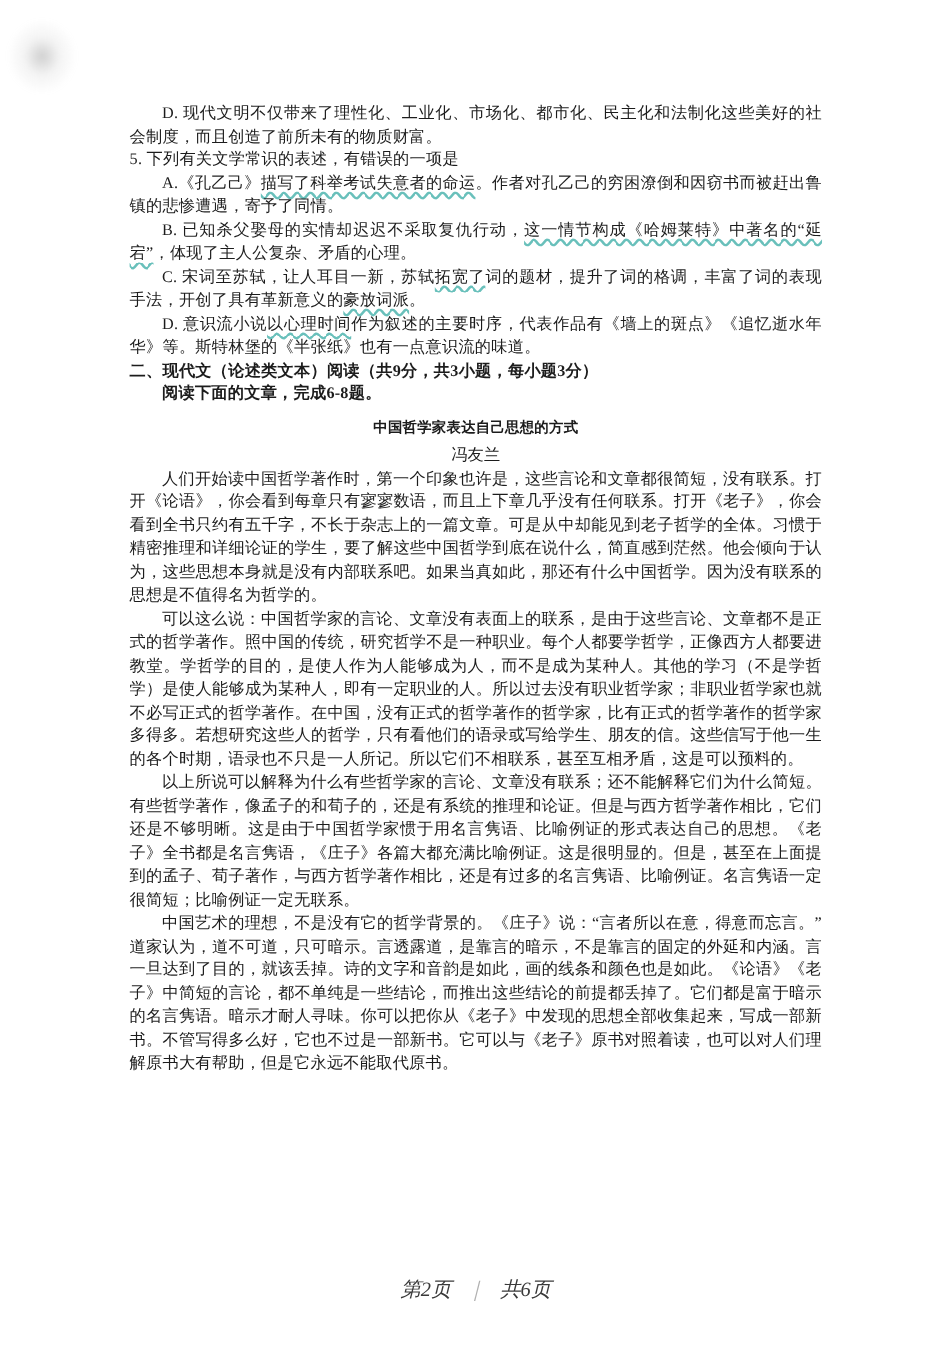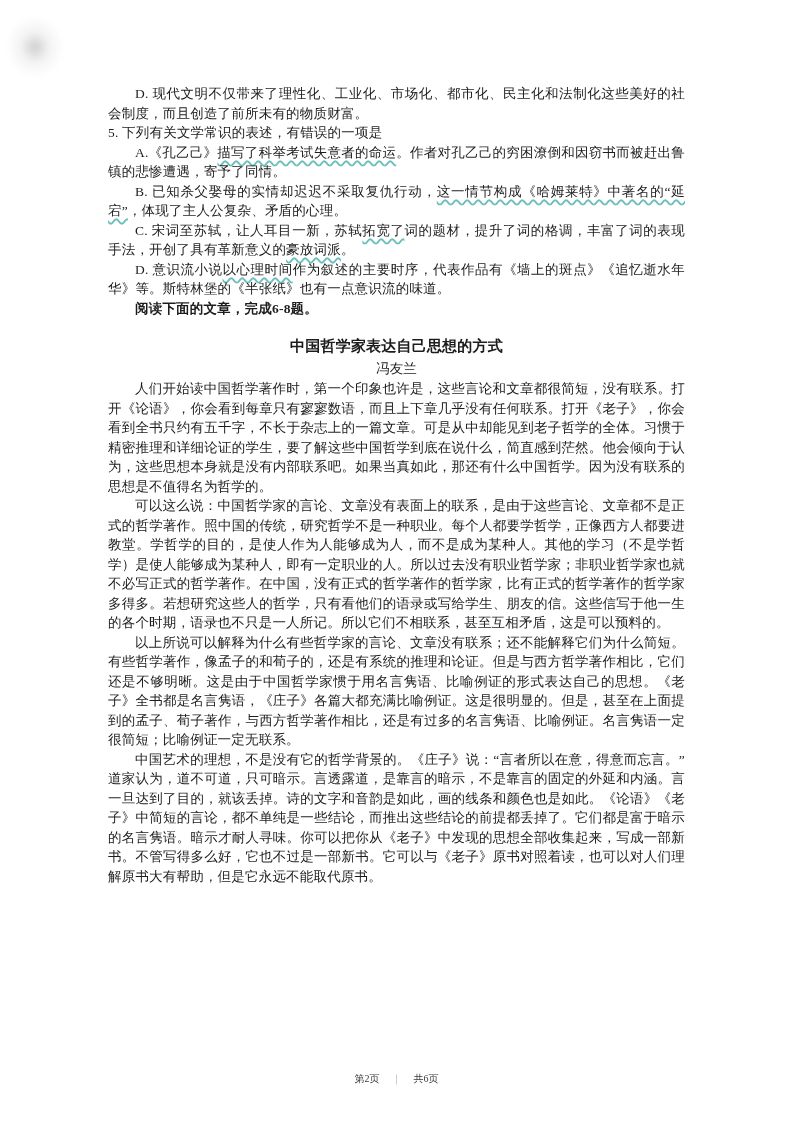--- a/index.html
+++ b/index.html
@@ -25,37 +25,38 @@
     font-size:13.5px;
     line-height:19.5px;
     text-align:justify;
     letter-spacing:0.2px;
   }
   .para { margin:0; }
   .indent { text-indent:2em; }
   .bold { font-weight:bold; }
   .article-title {
     text-align:center; text-indent:0;
-    font-weight:bold; font-size:15px; line-height:24px;
-    margin-top:16px;
+    font-weight:bold; font-size:12px; line-height:24px;
+    margin-top:6px;
   }
   .article-author { text-align:center; text-indent:0; line-height:21px; }
   .mk {
     text-decoration-line:underline;
     text-decoration-style:wavy;
     text-decoration-color:rgba(24,158,150,0.65);
     text-decoration-thickness:2px;
     text-underline-offset:3px;
     margin-top:28px;
   }
   .footer {
     position:absolute; left:0; right:0; bottom:36px;
     text-align:center;
-    font-size:10px; color:#3a3a3a;
+    font-size:17px; color:#3a3a3a;
     font-family:"Liberation Serif","DejaVu Serif",serif;
+    font-style:italic;
   }
   .footer .sep { display:inline-block; margin:0 12px; color:#b0b0b0; }
 </style>
 </head>
 <body>
 
 <div class="sheet">
   <div class="scan-smudge"></div>
 
   <main class="content">
@@ -65,20 +66,21 @@
     <p class="para"><span>5. 下列有关文学常识的表述，有错误的一项是</span></p>
 
     <p class="para indent"><span>A.《孔乙己》</span><span class="mk">描写了科举考试失意者的命运</span><span>。作者对孔乙己的穷困潦倒和因窃书而被赶出鲁镇的悲惨遭遇，寄予了同情。</span></p>
 
     <p class="para indent"><span>B. 已知杀父娶母的实情却迟迟不采取复仇行动，</span><span class="mk">这一情节构成《哈姆莱特》中著名的“延宕”</span><span>，体现了主人公复杂、矛盾的心理。</span></p>
 
     <p class="para indent"><span>C. 宋词至苏轼，让人耳目一新，苏轼</span><span class="mk">拓宽了</span><span>词的题材，提升了词的格调，丰富了词的表现手法，开创了具有革新意义的</span><span class="mk">豪放词派</span><span>。</span></p>
 
     <p class="para indent"><span>D. 意识流小说</span><span class="mk">以心理时间</span><span>作为叙述的主要时序，代表作品有《墙上的斑点》《追忆逝水年华》等。斯特林堡的《半张纸》也有一点意识流的味道。</span></p>
 
+    <p class="para bold"><span>二、现代文（论述类文本）阅读（共9分，共3小题，每小题3分）</span></p>
 
     <p class="para indent bold"><span>阅读下面的文章，完成6-8题。</span></p>
 
     <p class="para article-title"><span>中国哲学家表达自己思想的方式</span></p>
 
     <p class="para article-author"><span>冯友兰</span></p>
 
     <p class="para indent"><span>人们开始读中国哲学著作时，第一个印象也许是，这些言论和文章都很简短，没有联系。打开《论语》，你会看到每章只有寥寥数语，而且上下章几乎没有任何联系。打开《老子》，你会看到全书只约有五千字，不长于杂志上的一篇文章。可是从中却能见到老子哲学的全体。习惯于精密推理和详细论证的学生，要了解这些中国哲学到底在说什么，简直感到茫然。他会倾向于认为，这些思想本身就是没有内部联系吧。如果当真如此，那还有什么中国哲学。因为没有联系的思想是不值得名为哲学的。</span></p>
     <p class="para indent"><span>可以这么说：中国哲学家的言论、文章没有表面上的联系，是由于这些言论、文章都不是正式的哲学著作。照中国的传统，研究哲学不是一种职业。每个人都要学哲学，正像西方人都要进教堂。学哲学的目的，是使人作为人能够成为人，而不是成为某种人。其他的学习（不是学哲学）是使人能够成为某种人，即有一定职业的人。所以过去没有职业哲学家；非职业哲学家也就不必写正式的哲学著作。在中国，没有正式的哲学著作的哲学家，比有正式的哲学著作的哲学家多得多。若想研究这些人的哲学，只有看他们的语录或写给学生、朋友的信。这些信写于他一生的各个时期，语录也不只是一人所记。所以它们不相联系，甚至互相矛盾，这是可以预料的。</span></p>
     <p class="para indent"><span>以上所说可以解释为什么有些哲学家的言论、文章没有联系；还不能解释它们为什么简短。有些哲学著作，像孟子的和荀子的，还是有系统的推理和论证。但是与西方哲学著作相比，它们还是不够明晰。这是由于中国哲学家惯于用名言隽语、比喻例证的形式表达自己的思想。《老子》全书都是名言隽语，《庄子》各篇大都充满比喻例证。这是很明显的。但是，甚至在上面提到的孟子、荀子著作，与西方哲学著作相比，还是有过多的名言隽语、比喻例证。名言隽语一定很简短；比喻例证一定无联系。</span></p>

